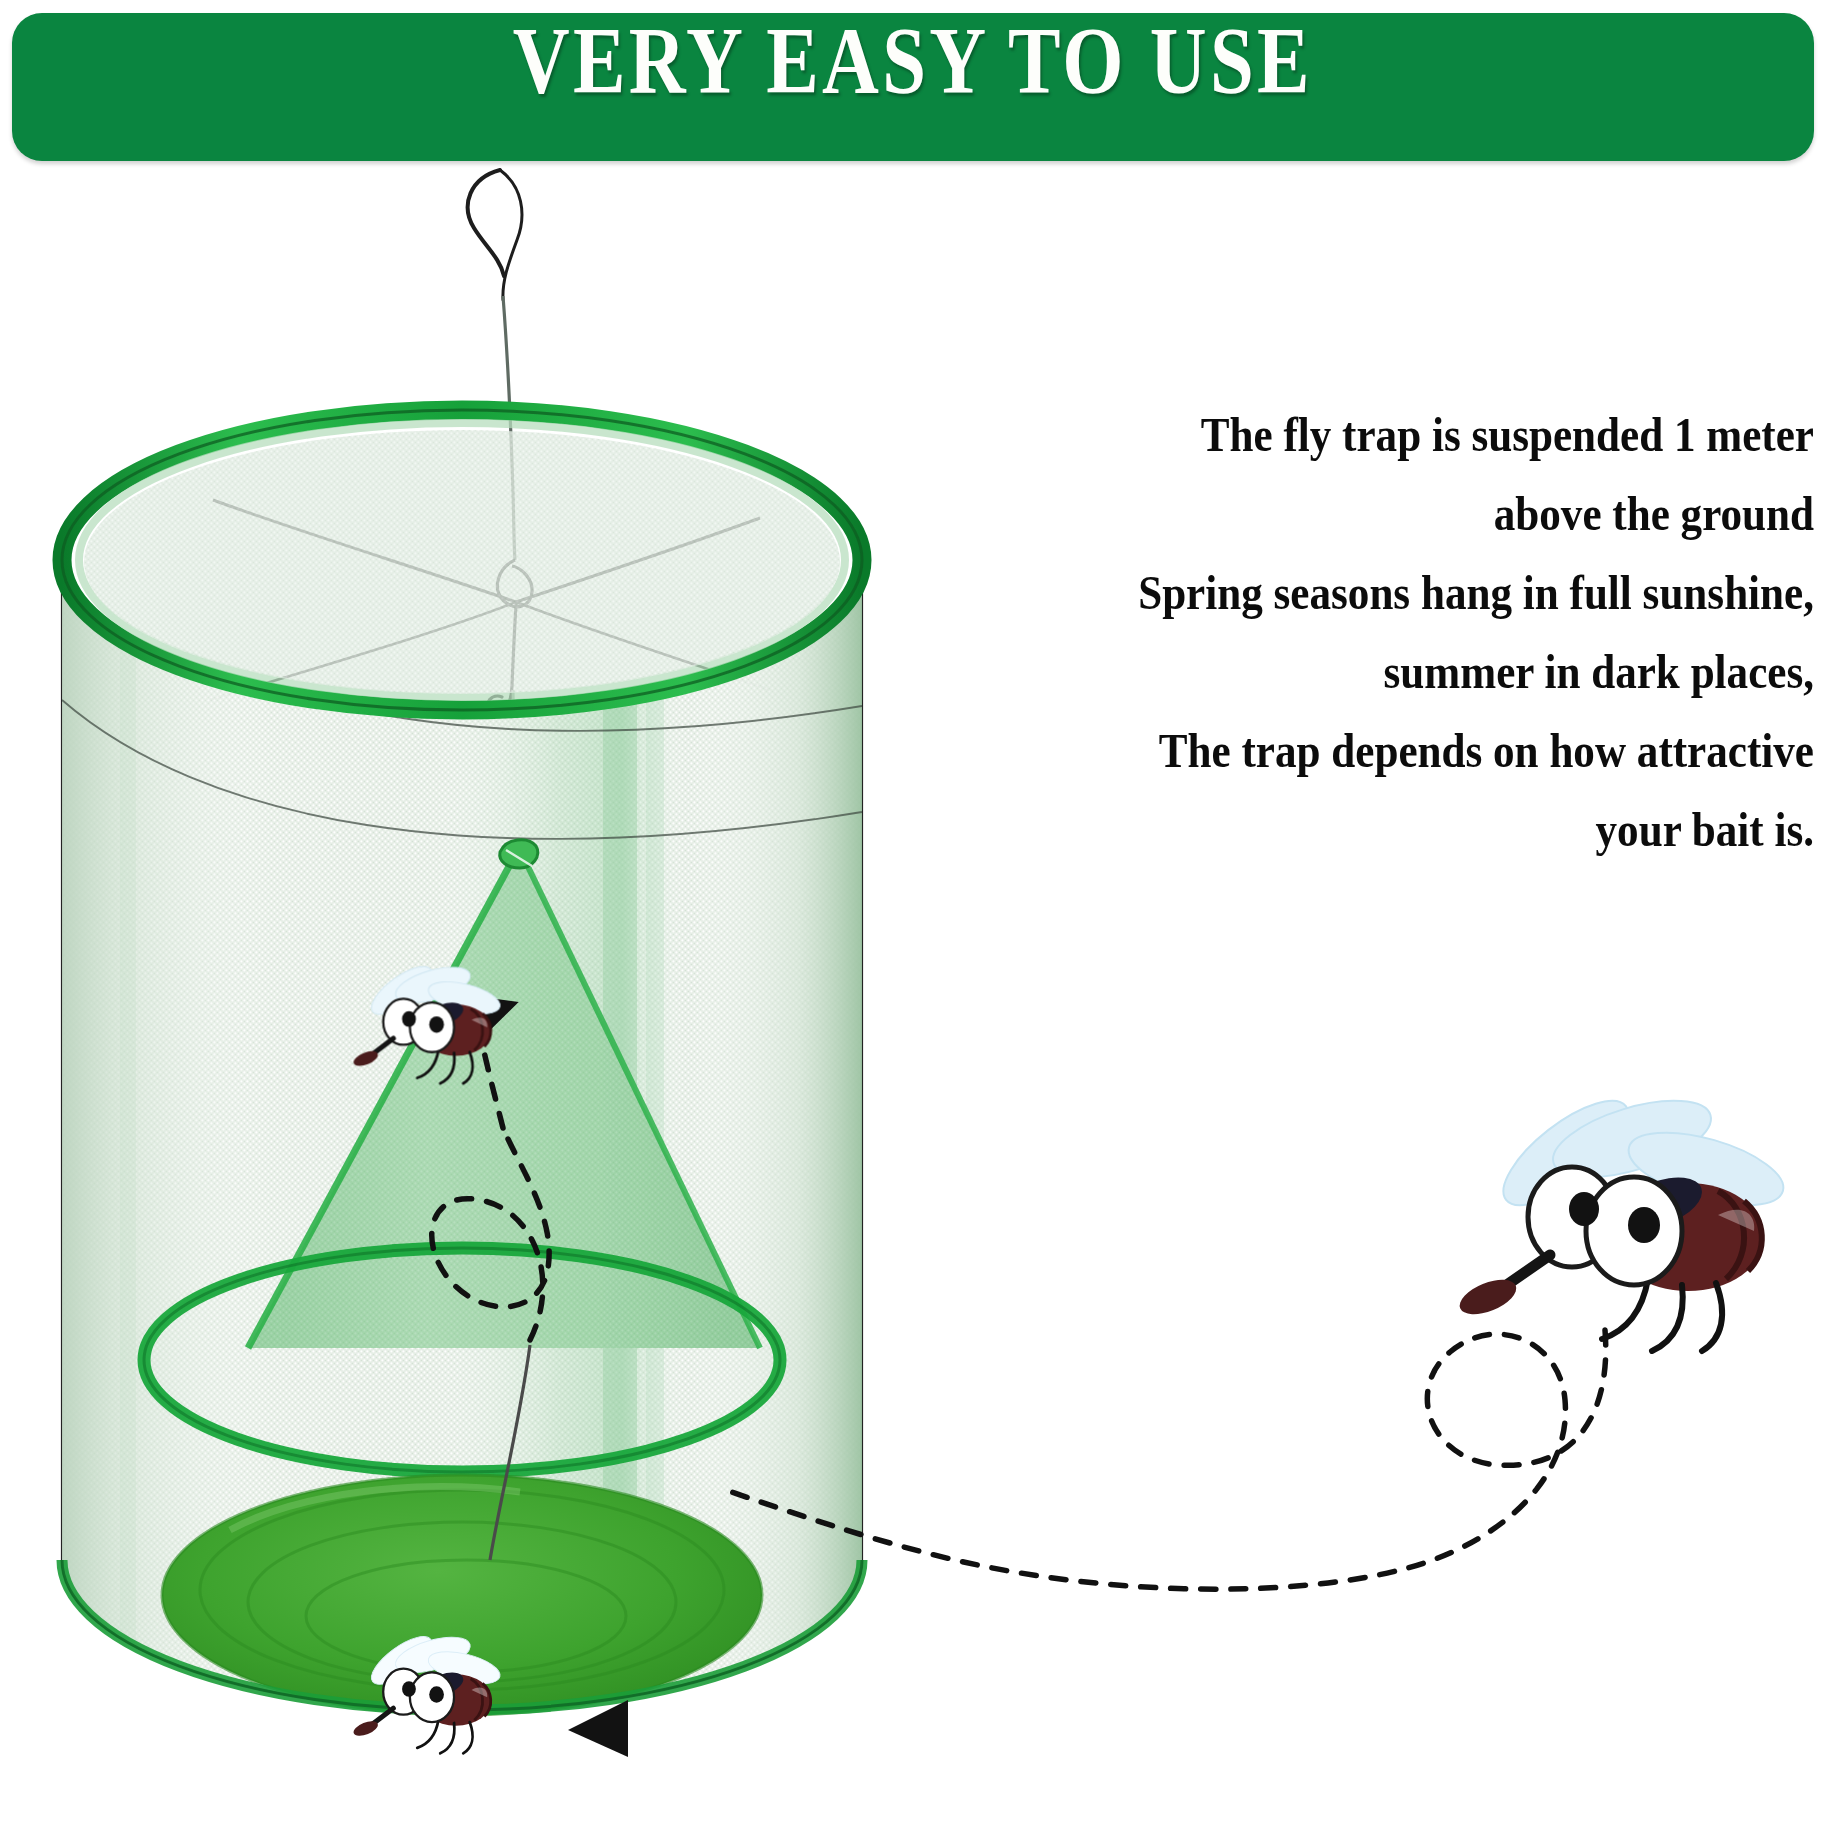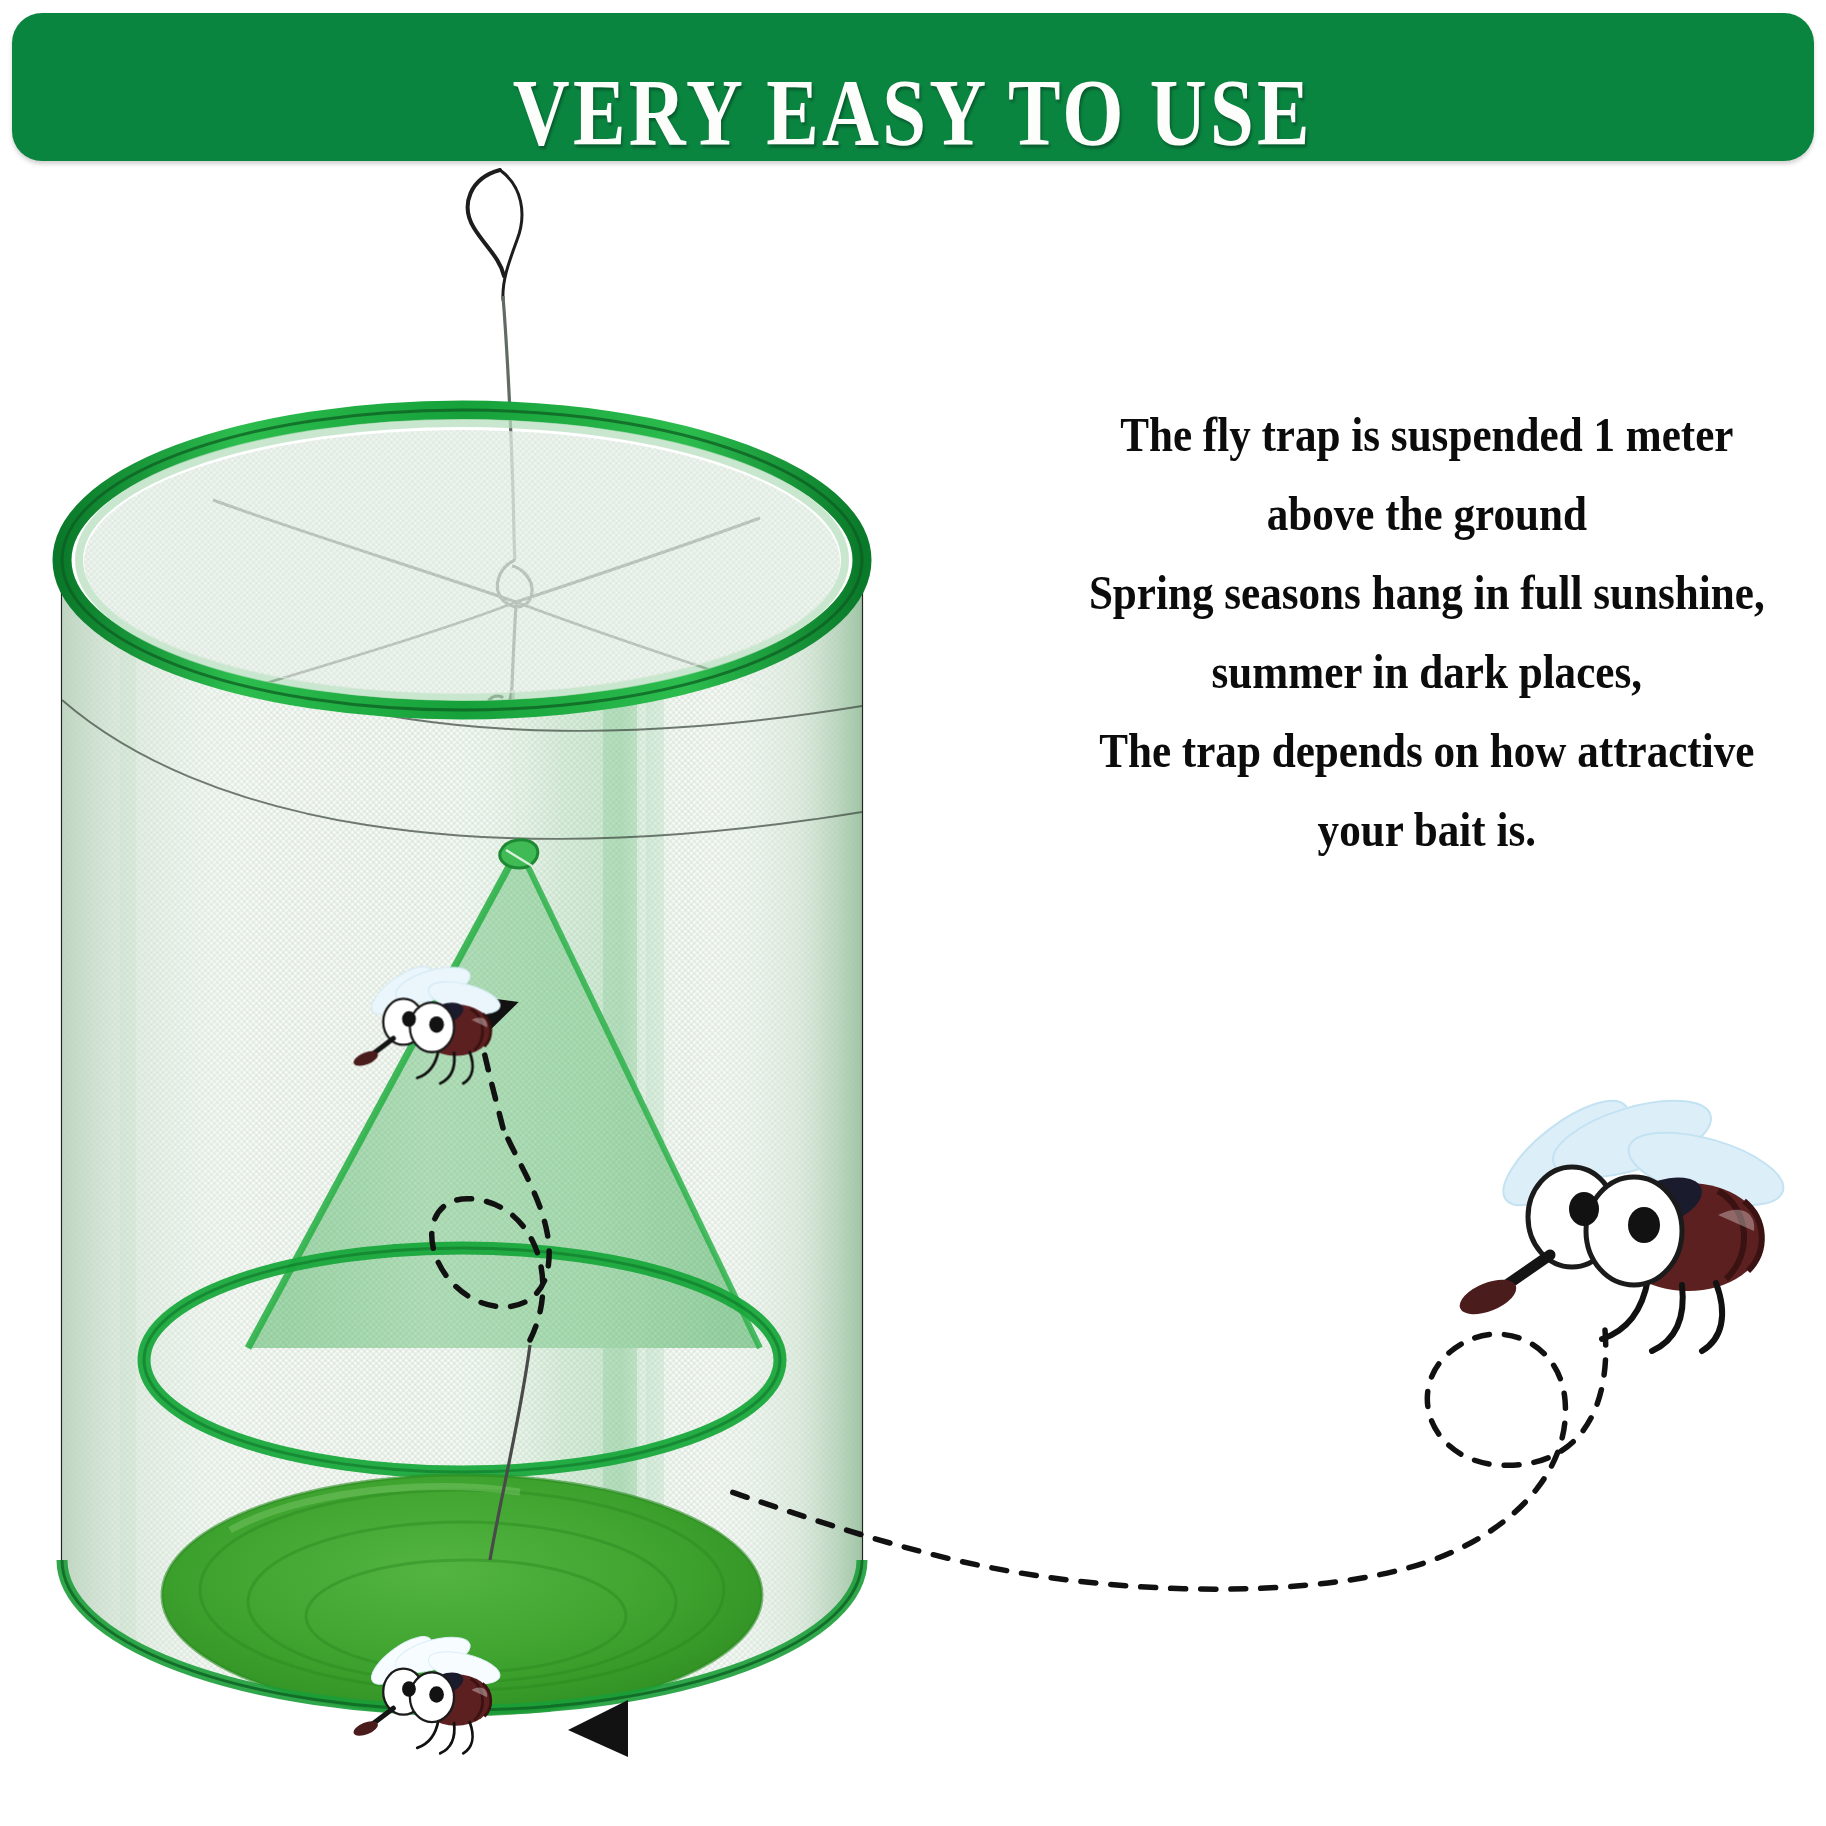--- a/index.html
+++ b/index.html
@@ -19,21 +19,21 @@
   #header-banner {
     position: absolute;
     left: 12px;
     top: 13px;
     width: 1802px;
     height: 148px;
     background: #0a8540;
     border-radius: 30px;
     box-shadow: 0 3px 4px rgba(0,0,0,0.18);
     display: flex;
-    align-items: flex-end;
+    align-items: flex-start;
     justify-content: center;
   }
   #header-title {
     color: #fdfefb;
     font-family: "Liberation Serif", serif;
     font-weight: bold;
     font-size: 96px;
     letter-spacing: 4px;
     line-height: 1;
     transform: scaleX(0.82);
@@ -41,21 +41,21 @@
     white-space: nowrap;
     text-shadow: 2px 3px 3px rgba(0,0,0,0.30);
   }
 
   
   #description-block {
     position: absolute;
     right: 12px;
     top: 395px;
     width: 880px;
-    text-align: center;
+    text-align: right;
   }
   #description-block .desc-line {
     color: #0c0c0c;
     font-family: "Liberation Serif", serif;
     font-weight: bold;
     font-size: 49px;
     line-height: 79px;
     transform: scaleX(0.88);
     transform-origin: right center;
     white-space: nowrap;

